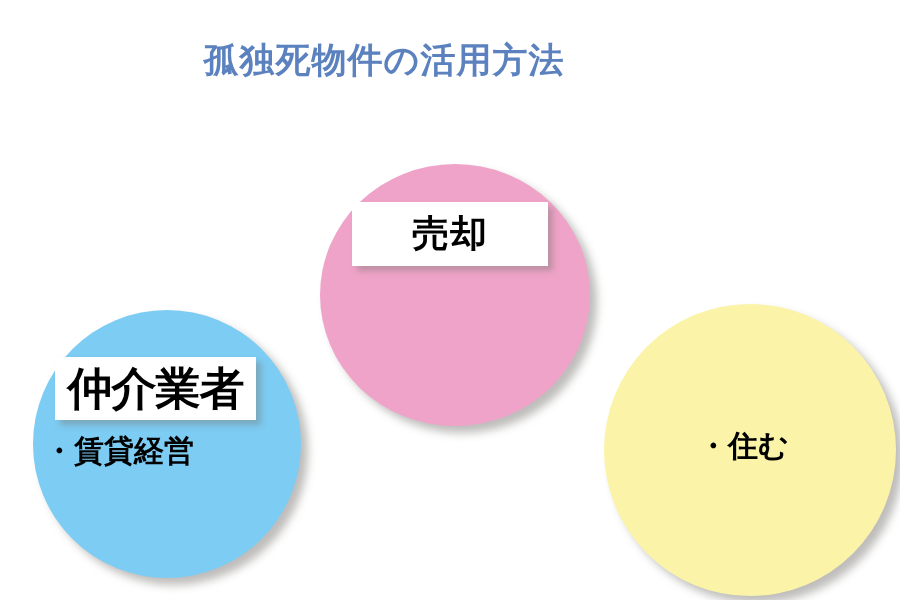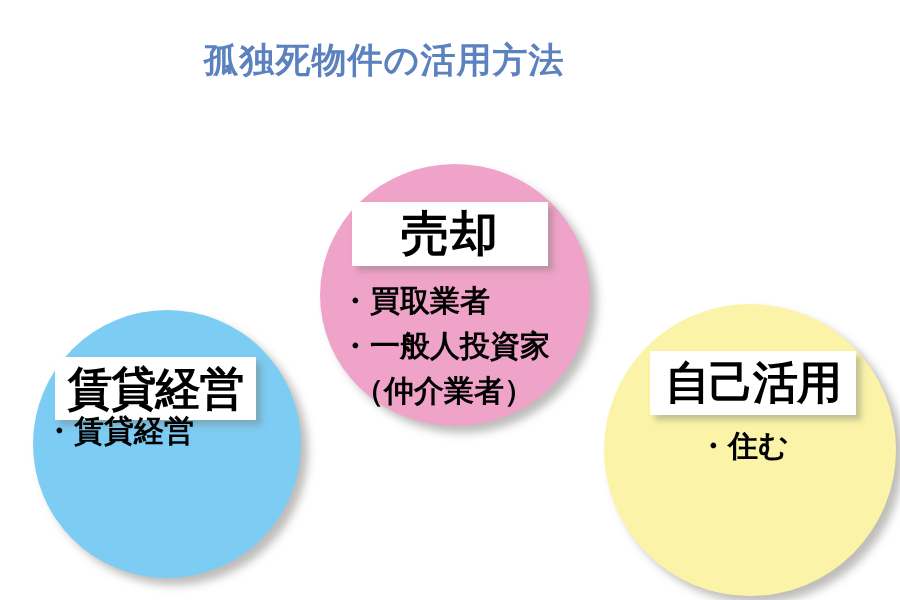--- a/index.html
+++ b/index.html
@@ -89,21 +89,21 @@
     height: 63px;
     font-size: 45px;
     letter-spacing: -1px;
   }
 
   .plate-sale {
     left: 352px;
     top: 202px;
     width: 196px;
     height: 64px;
-    font-size: 48px;
+    font-size: 37px;
     letter-spacing: 1px;
   }
 
   .plate-selfuse {
     left: 650px;
     top: 351px;
     width: 206px;
     height: 64px;
     font-size: 45px;
     letter-spacing: -1px;
@@ -118,21 +118,21 @@
     line-height: 45px;
     white-space: nowrap;
   }
 
   .bullets .line {
     display: block;
   }
 
   .bullets-business {
     left: 44px;
-    top: 408px;
+    top: 428px;
     text-align: right;
   }
 
   .bullets-sale {
     left: 340px;
     top: 278px;
     text-align: left;
   }
 
   .bullets-sale .line-indent {
@@ -152,42 +152,34 @@
 </head>
 <body>
 
 <div id="canvas">
 
   <div class="page-title">孤独死物件の活用方法</div>
 
   <div class="circle circle-business"></div>
 
   <div class="label-plate plate-business">
-    <span>賃貸経営</span>
+    <span>仲介業者</span>
   </div>
 
   <div class="bullets bullets-business">
     <span class="line">・賃貸経営</span>
   </div>
 
   <div class="circle circle-sale"></div>
 
   <div class="label-plate plate-sale">
     <span>売却</span>
   </div>
 
-  <div class="bullets bullets-sale">
-    <span class="line">・買取業者</span>
-    <span class="line">・一般人投資家</span>
-    <span class="line line-indent">（仲介業者）</span>
-  </div>
 
   <div class="circle circle-selfuse"></div>
 
-  <div class="label-plate plate-selfuse">
-    <span>自己活用</span>
-  </div>
 
   <div class="bullets bullets-selfuse">
     <span class="line">・住む</span>
   </div>
 
 </div>
 
 </body></html>

